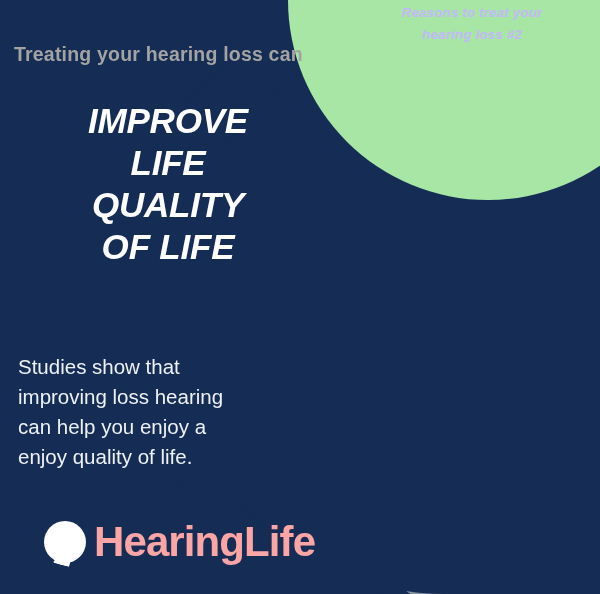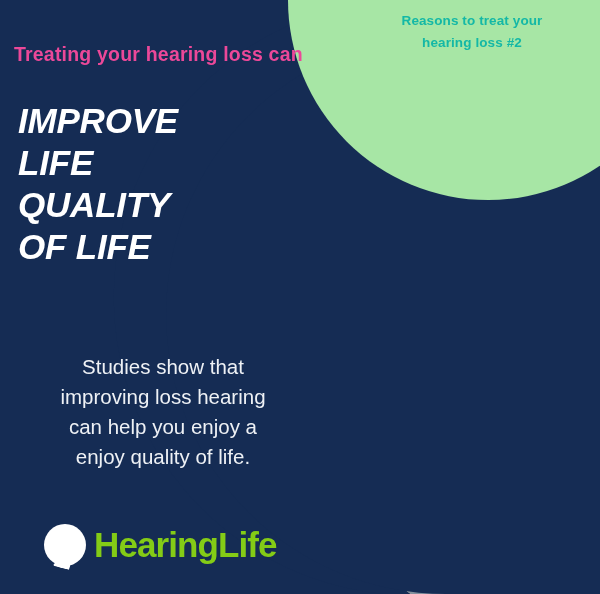--- a/index.html
+++ b/index.html
@@ -118,70 +118,71 @@
     height: 400px;
     border-radius: 50%;
     background: #a7e6a5;
     z-index: 3;
   }
 
   
   .corner-label {
     position: absolute;
     right: 18px;
-    top: 10px;
+    top: 2px;
     width: 220px;
     z-index: 6;
     text-align: center;
-    color: #14b8a6;
+    color: #c4b5fd;
     font-size: 13.5px;
     font-weight: bold;
     line-height: 1.65;
     letter-spacing: .1px;
+    font-style: italic;
   }
   .corner-label .ln { display:block; }
 
   .kicker {
     position: absolute;
     left: 14px;
     top: 43px;
     z-index: 6;
-    color: #ec4899;
+    color: #a3a3a3;
     font-size: 19.5px;
     font-weight: bold;
     letter-spacing: .2px;
   }
 
   .headline {
     position: absolute;
     left: 18px;
     top: 100px;
     width: 300px;
     z-index: 6;
     color: #ffffff;
     font-size: 35px;
     font-weight: bold;
     font-style: italic;
     line-height: 1.20;
-    text-align: left;
+    text-align: center;
     letter-spacing: -0.2px;
   }
   .headline .ln { display:block; }
 
   .body-copy {
     position: absolute;
     left: 18px;
     top: 352px;
     width: 290px;
     z-index: 6;
     color: #eef1f5;
     font-size: 20.5px;
     font-weight: normal;
     line-height: 1.46;
-    text-align: center;
+    text-align: left;
   }
   .body-copy .ln { display:block; }
 
   
   .logo {
     position: absolute;
     left: 44px;
     bottom: 28px;
     z-index: 7;
     display: flex;
@@ -207,22 +208,22 @@
     top: 30px;
     width: 0; height: 0;
     border-left: 7px solid transparent;
     border-right: 10px solid #ffffff;
     border-bottom: 14px solid #ffffff;
     border-top: 0;
     transform: rotate(14deg);
     border-bottom-left-radius: 3px;
   }
   .logo-word {
-    color: #84cc16;
-    font-size: 35px;
+    color: #fca5a5;
+    font-size: 42px;
     font-weight: bold;
     letter-spacing: -0.9px;
     white-space: nowrap;
     text-align: center;
   }
 </style>
 </head>
 <body>
 
 <div class="ad-canvas">

